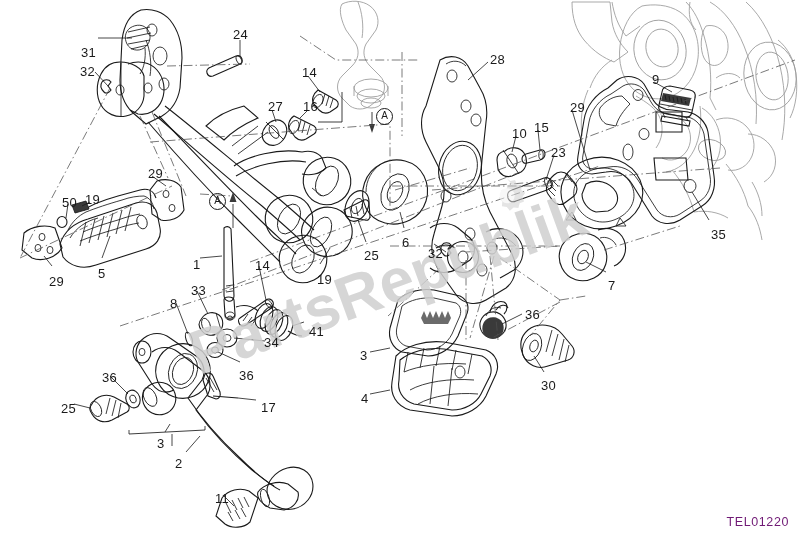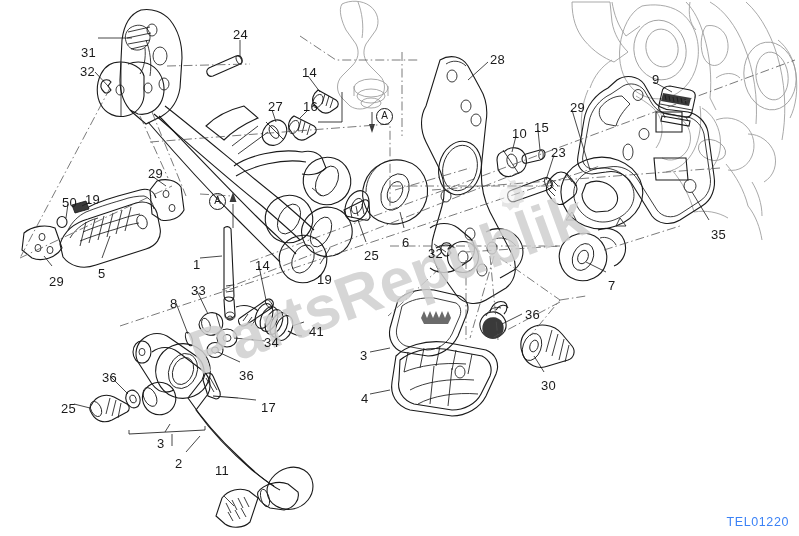--- a/index.html
+++ b/index.html
@@ -4,21 +4,21 @@
 <style>
   html,body{margin:0;padding:0;background:#fff;}
   body{width:799px;height:536px;font-family:"Liberation Sans",sans-serif;}
   #sheet{position:relative;width:799px;height:536px;background:#ffffff;overflow:hidden;}
   #artwork{position:absolute;inset:0;}
   .callout{position:absolute;font-family:"Liberation Sans",sans-serif;font-size:13px;color:#1a1a1a;
            letter-spacing:.2px;line-height:1;white-space:nowrap;}
   .marker{position:absolute;font-family:"Liberation Sans",sans-serif;font-size:11px;color:#1a1a1a;}
   .marker .ring{display:inline-block;width:15px;height:15px;border:1.1px solid #1a1a1a;border-radius:50%;
                 text-align:center;line-height:14px;font-size:10px;}
-  #diagram-code{position:absolute;right:10px;bottom:7px;font-size:12.5px;color:#3b82f6;letter-spacing:.6px;}
+  #diagram-code{position:absolute;right:10px;bottom:7px;font-size:12.5px;color:#701a75;letter-spacing:.6px;}
   #watermark{position:absolute;left:0;top:0;width:799px;height:536px;pointer-events:none;}
   .wm-text{font-family:"Liberation Sans",sans-serif;font-weight:bold;font-size:62px;fill:#cfcfcf;opacity:.85;}
   .ln{stroke:#1a1a1a;stroke-width:.85;fill:none;}
   .ln2{stroke:#1a1a1a;stroke-width:1.1;fill:none;}
   .lead{stroke:#1a1a1a;stroke-width:.8;fill:none;}
   .ghost{stroke:#9a9a9a;stroke-width:.85;fill:none;}
   .dashdot{stroke:#4d4d4d;stroke-width:.75;fill:none;stroke-dasharray:9 3 1.5 3;}
   .fillw{fill:#ffffff;}
   .filld{fill:#3a3a3a;}
 </style>
@@ -476,21 +476,21 @@
     <span class="callout" style="left:264px;top:336px">34</span>
     <span class="callout" style="left:102px;top:371px">36</span>
     <span class="callout" style="left:239px;top:369px">36</span>
     <span class="callout" style="left:360px;top:349px">3</span>
     <span class="callout" style="left:541px;top:379px">30</span>
     <span class="callout" style="left:61px;top:402px">25</span>
     <span class="callout" style="left:261px;top:401px">17</span>
     <span class="callout" style="left:361px;top:392px">4</span>
     <span class="callout" style="left:157px;top:437px">3</span>
     <span class="callout" style="left:175px;top:457px">2</span>
-    <span class="callout" style="left:215px;top:464px">11</span>
+    <span class="callout" style="left:215px;top:492px">11</span>
   </div>
 
   <div class="marker" style="left:376px;top:108px;position:absolute">
     <span class="ring">A</span>
   </div>
   <div class="marker" style="left:209px;top:193px;position:absolute">
     <span class="ring">A</span>
   </div>
   <svg style="position:absolute;left:0;top:0;width:799px;height:536px;pointer-events:none">
     <path class="lead" d="M233 204 L233 228"></path>

